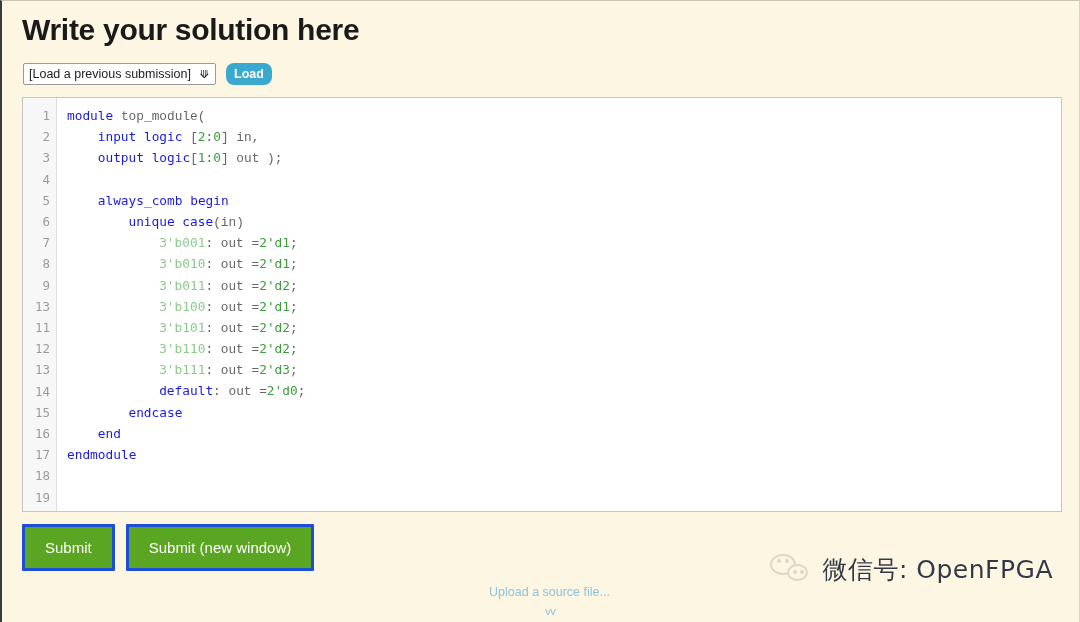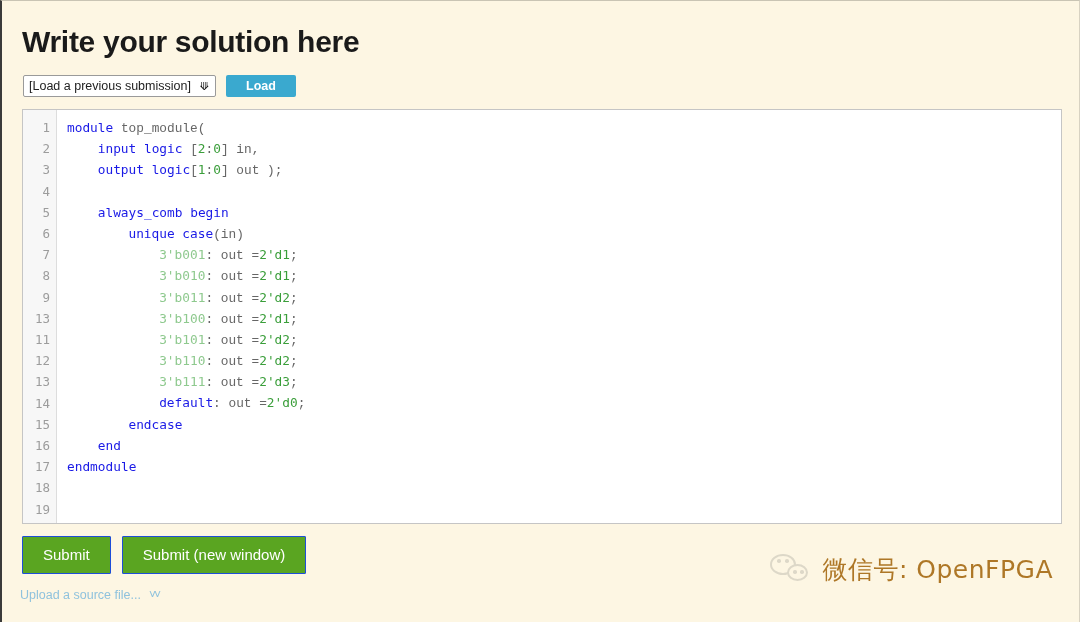--- a/index.html
+++ b/index.html
@@ -15,21 +15,21 @@
     position: relative;
     box-sizing: border-box;
     border-left: 2px solid #3a3a3a;
     border-top: 1px solid #c9c4b4;
     border-right: 1px solid #d8d2c2;
   }
 
   
   .page-title {
     margin: 0;
-    padding: 24px 0 0 20px;
+    padding: 12px 0 0 20px;
     font-size: 30px;
     font-weight: bold;
     color: #1a1a1a;
     letter-spacing: -0.3px;
   }
 
   
   .toolbar {
     display: flex;
     align-items: center;
@@ -62,27 +62,27 @@
     top: 50%;
     transform: translateY(-50%);
     pointer-events: none;
     font-size: 11px;
     color: #111;
     line-height: 1;
   }
   .load-button {
     background: #3aa9cf;
     border: none;
-    border-radius: 2px;
+    border-radius: 8px;
     color: #ffffff;
     font-family: "Liberation Sans", sans-serif;
     font-size: 12.5px;
     font-weight: bold;
     height: 22px;
-    padding: 0 20px;
+    padding: 0 8px;
     cursor: pointer;
     line-height: 22px;
   }
 
   
   .editor {
     margin: 12px 0 0 20px;
     width: 1040px;
     height: 415px;
     background: #ffffff;
@@ -127,38 +127,39 @@
   .p  { color: #666666; font-family: Liberation Mono, monospace; }                      
 
   
   .actions {
     display: flex;
     gap: 11px;
     padding: 12px 0 0 20px;
   }
   .submit-button {
     background: #5aa521;
-    border: 1px solid #1d4ed8;
+    border: 3px solid #1d4ed8;
     color: #ffffff;
     font-family: "Liberation Sans", sans-serif;
     font-size: 15px;
-    height: 38px;
+    height: 47px;
     padding: 0 20px;
     cursor: pointer;
     border-radius: 1px;
     line-height: 36px;
     box-sizing: border-box;
   }
 
   
   .upload-row {
     display: flex;
     align-items: center;
     gap: 8px;
     padding: 14px 0 0 18px;
+    flex-direction: column;
   }
   .upload-link {
     color: #8fc2dd;
     font-size: 12.5px;
     text-decoration: none;
     cursor: pointer;
   }
   .chevrons {
     color: #8fc2dd;
     font-size: 12px;
@@ -207,21 +208,21 @@
     border-radius: 50%;
     background: #d8d3c4;
   }
   .wechat-icon .d1 { left: 7px;  top: 7px; }
   .wechat-icon .d2 { left: 15px; top: 7px; }
   .wechat-icon .d3 { left: 23px; top: 18px; }
   .wechat-icon .d4 { left: 30px; top: 18px; }
   .wechat-text {
     font-family: "DejaVu Sans", sans-serif;
     font-size: 25px;
-    color: #a16207;
+    color: #0f172a;
     white-space: nowrap;
     letter-spacing: 0.5px;
   }
 </style>
 </head>
 <body>
 
 <h1 class="page-title">Write your solution here</h1>
 
 <div class="toolbar">

